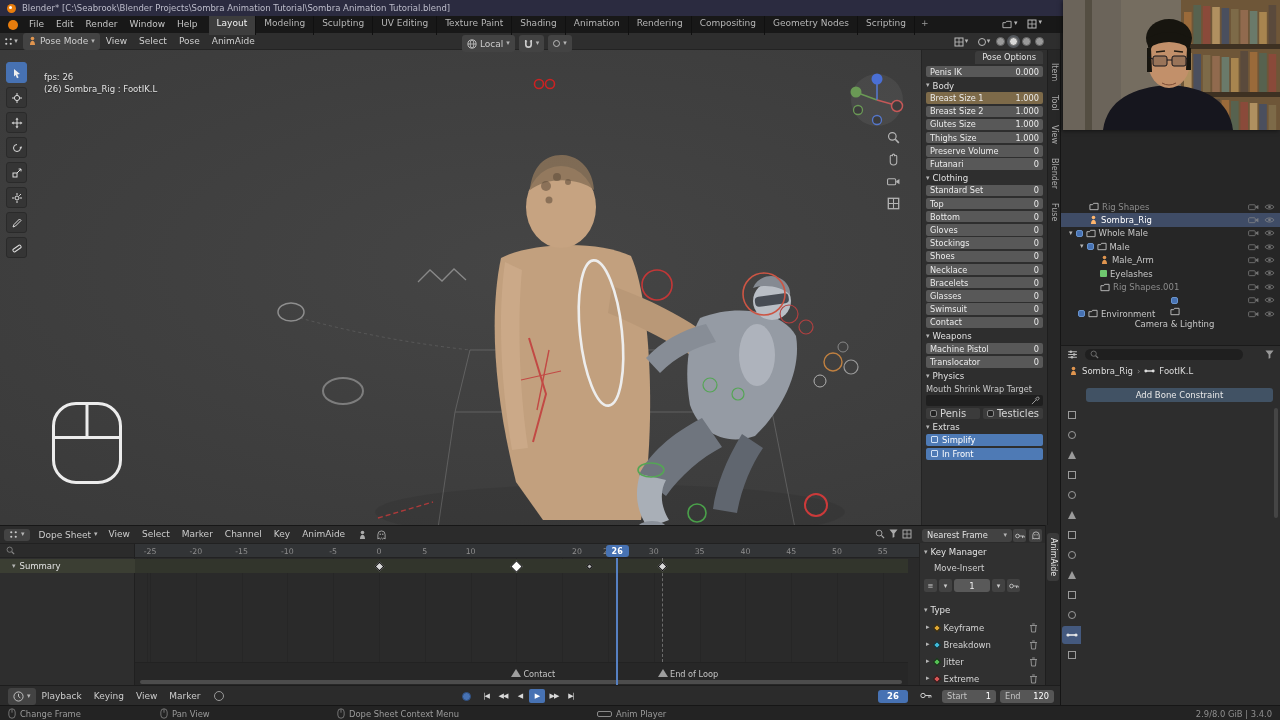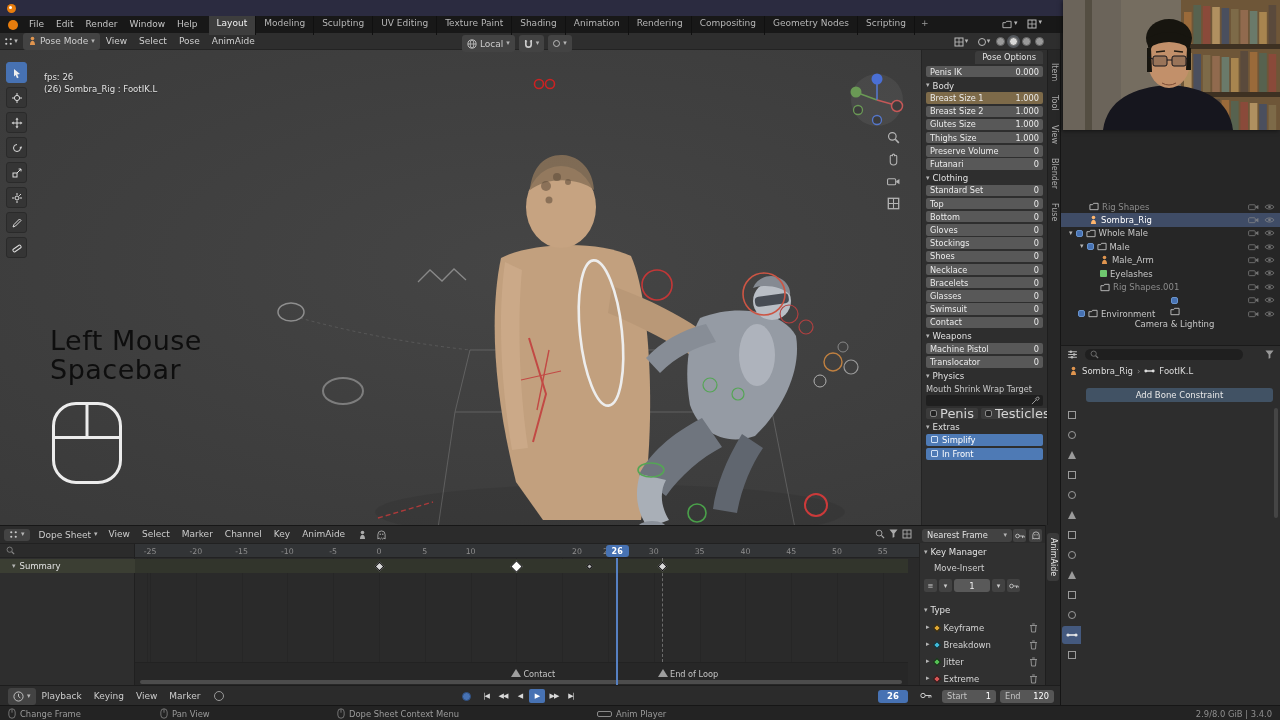--- a/index.html
+++ b/index.html
@@ -51,21 +51,21 @@
 
 #npanel{position:absolute;left:921px;top:50px;width:126px;height:475px;background:#2e2e2e;border-left:1px solid #242424;padding:1px 4px 0 4px;overflow:hidden}
 #np-tabrow{display:flex;height:13px;margin-bottom:2px}
 #np-tab{margin-left:auto;background:#3c3c3c;border-radius:3px 3px 0 0;padding:0 7px;font-size:8.3px;color:#e2e2e2;line-height:13px}
 .np-h{display:flex;align-items:center;gap:3px;height:13px;margin-top:2px;font-size:8.6px;color:#e0e0e0}
 .np-s{display:flex;justify-content:space-between;align-items:center;height:11.4px;margin-bottom:1.8px;background:#585858;border-radius:2px;padding:0 4px;font-size:8.2px;color:#ebebeb}
 .np-s.sel{background:#7d6a49}
 .np-lbl{height:12px;font-size:8.2px;color:#c9c9c9;line-height:12px}
 .np-obj{height:11px;margin-bottom:2px;background:#1f1f1f;border-radius:2px;display:flex;align-items:center;justify-content:flex-end;padding:0 3px}
 .np-checks{display:flex;gap:3px;height:11.4px;margin-bottom:2px}
-.np-check{flex:1;background:#3b3b3b;border-radius:2px;display:flex;align-items:center;gap:3px;padding:0 4px;font-size:13px;color:#d5d5d5}
+.np-check{flex:1;background:#3b3b3b;border-radius:2px;display:flex;align-items:center;gap:3px;padding:0 4px;font-size:10px;color:#d5d5d5}
 .cb{width:7px;height:7px;border:1px solid #888;border-radius:2px;background:#222;flex:none}
 .np-btn{height:12px;margin-bottom:2px;background:#4e7ab5;border-radius:2px;display:flex;align-items:center;gap:4px;padding:0 5px;font-size:8.4px;color:#fff}
 .np-btn .bic{width:7px;height:7px;border:1px solid #cfe0f5;border-radius:1px;flex:none}
 
 
 .vtabs{position:absolute;display:flex;flex-direction:column;align-items:center;gap:4px;padding-top:8px;background:#272727;border-left:1px solid #1e1e1e}
 .vtab{writing-mode:vertical-rl;font-size:8px;color:#ababab;padding:5px 0;line-height:12px}
 .vtab.active{background:#3a3a3a;border-radius:3px;color:#e8e8e8}
 
 
@@ -379,24 +379,20 @@
         <div class="nav-ic">
           <svg class="ic" width="13" height="13" style="color:#c9c9c9">
             <use href="#i-grid"></use>
           </svg>
         </div>
       </div>
     <div id="vp-stats">
       <div>fps: 26</div>
       <div>(26) Sombra_Rig : FootIK.L</div>
     </div>
-    <div id="overlay-text">
-      <div>Left Mouse</div>
-      <div>Spacebar</div>
-    </div>
     <div id="overlay-mouse"></div>
   </div>
 
   <div id="npanel">
     <div id="np-tabrow">
         <div id="np-tab">Pose Options</div>
       </div>
     <div id="np-rows">
         <div class="np-s">
           <span>Penis IK</span>
@@ -1129,20 +1125,21 @@
           <svg class="ic" width="10" height="10">
             <use href="#i-grid"></use>
           </svg>
           <span class="caret">▾</span>
         </span>
     </div>
   </div>
 
   <div id="titlebar">
     <div id="blender-logo"></div>
+    <span>Blender* [C:\Seabrook\Blender Projects\Sombra Animation Tutorial\Sombra Animation Tutorial.blend]</span>
   </div>
 
   <div id="webcam">
     <svg width="217" height="130" viewBox="0 0 217 130">
       <rect width="217" height="130" fill="#756d60"></rect>
       <rect x="0" width="58" height="130" fill="#6b645a"></rect>
       <rect x="22" width="7" height="130" fill="#544e42"></rect>
       <rect x="118" width="99" height="130" fill="#6e5638"></rect>
       <g id="wc-books">
           <rect x="121" y="12" width="7.6" height="34" fill="#9a6a3a"></rect>

